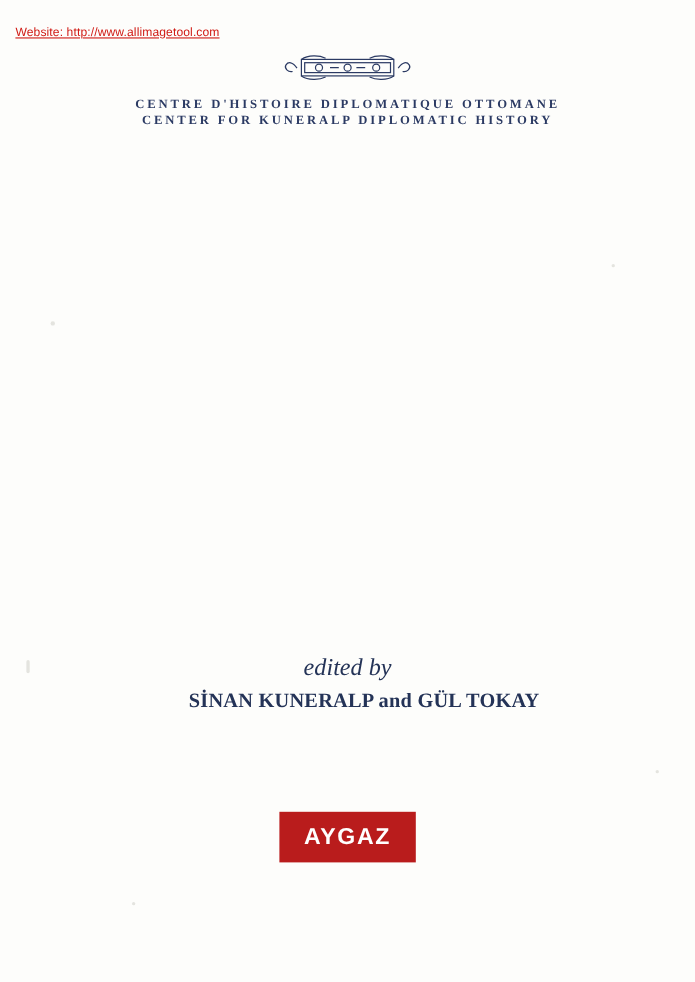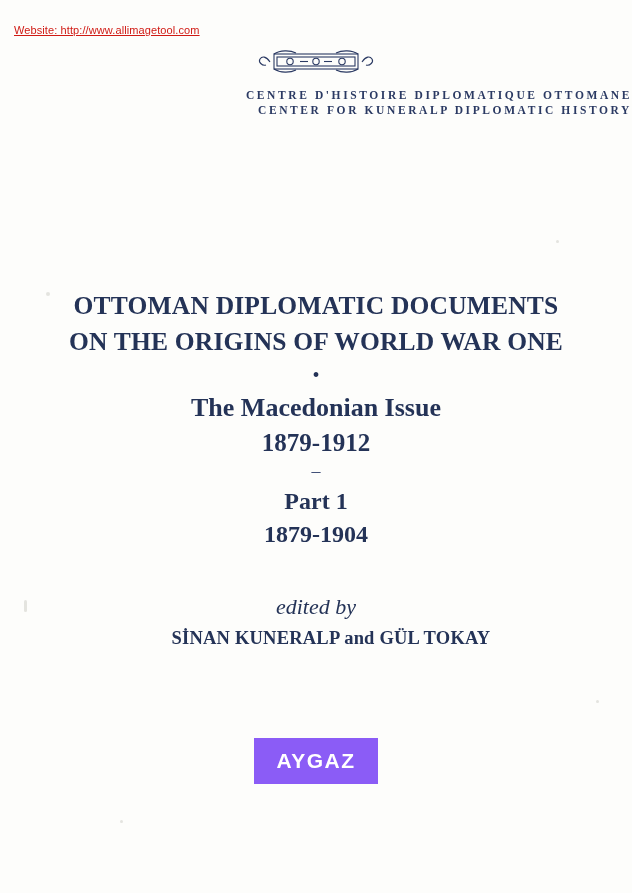--- a/index.html
+++ b/index.html
@@ -43,21 +43,21 @@
     text-align: center;
   }
   .emblem {
     display: inline-block;
   }
   .pub-lines {
     position: absolute;
     top: 88px;
     left: 0;
     width: 632px;
-    text-align: right;
+    text-align: center;
     color: #2b3a63;
     font-family: "Liberation Serif", serif;
     font-size: 11.5px;
     font-weight: bold;
     letter-spacing: 2.6px;
     line-height: 15px;
   }
 
   
   .title-block {
@@ -135,21 +135,21 @@
     position: absolute;
     top: 738px;
     left: 0;
     width: 632px;
     text-align: center;
   }
   .sponsor-box {
     display: inline-block;
     width: 124px;
     height: 46px;
-    background: #8b5cf6;
+    background: #b91c1c;
     position: relative;
   }
   .sponsor-text {
     position: absolute;
     top: 0;
     left: 0;
     width: 124px;
     height: 46px;
     line-height: 46px;
     text-align: center;
@@ -195,30 +195,20 @@
         </g>
       </svg>
     </span>
   </div>
 
   <div class="pub-lines">
     <div>CENTRE D'HISTOIRE DIPLOMATIQUE OTTOMANE</div>
     <div>CENTER FOR KUNERALP DIPLOMATIC HISTORY</div>
   </div>
 
-  <div class="title-block">
-    <div class="main-title">OTTOMAN DIPLOMATIC DOCUMENTS</div>
-    <div class="main-title">ON THE ORIGINS OF WORLD WAR ONE</div>
-    <div class="dot-sep">•</div>
-    <div class="subtitle">The Macedonian Issue</div>
-    <div class="years">1879-1912</div>
-    <div class="dash-sep">–</div>
-    <div class="part">Part 1</div>
-    <div class="part-years">1879-1904</div>
-  </div>
 
   <div class="editors">
     <div class="edited-by">edited by</div>
     <div class="editor-names">SİNAN KUNERALP and GÜL TOKAY</div>
   </div>
 
   <div class="sponsor">
     <span class="sponsor-box">
       <span class="sponsor-text">AYGAZ</span>
     </span>

